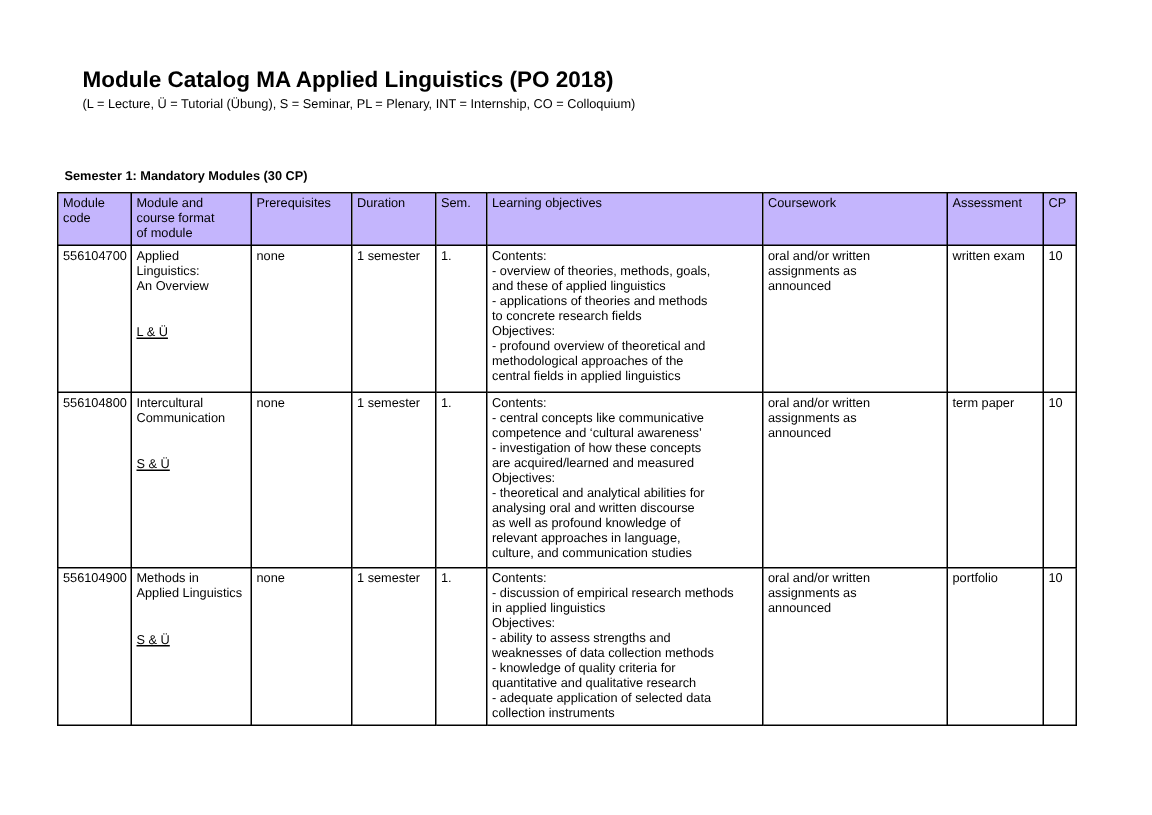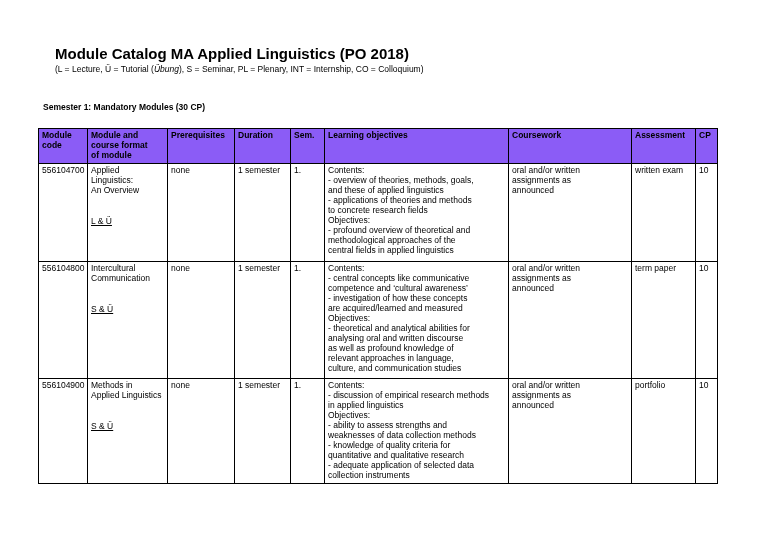--- a/index.html
+++ b/index.html
@@ -13,42 +13,42 @@
   .page { position: relative; width: 768px; height: 543px; background: #ffffff; overflow: hidden; }
 
   .doc-title {
     position: absolute; left: 55px; top: 45px;
     font-size: 15px; font-weight: bold; white-space: nowrap;
   }
   .doc-legend {
     position: absolute; left: 55px; top: 64px;
     font-size: 8.5px; white-space: nowrap;
   }
-  .doc-legend .it { font-style: italic; }
+  .doc-legend .it { }
   .section-heading {
-    position: absolute; left: 43px; top: 102px;
+    position: absolute; left: 43px; top: 112px;
     font-size: 8.5px; font-weight: bold; white-space: nowrap;
   }
 
   table.catalog {
     position: absolute; left: 38px; top: 128px;
     width: 679px;
     border-collapse: collapse; table-layout: fixed;
   }
   table.catalog th, table.catalog td {
     border: 1px solid #000000;
     vertical-align: top;
     font-size: 8.5px; line-height: 10px;
     padding: 1px 3px;
     text-align: left; font-weight: normal;
     overflow: hidden;
   }
   table.catalog th {
-    background: #8b5cf6;
-    font-weight: bold;
+    background: #c4b5fd;
+    font-weight: normal;
     white-space: pre-line;
   }
   tr.hdr   { height: 35px; }
   tr.row-1 { height: 98px; padding-left: 48px; }
   tr.row-2 { height: 117px; padding-left: 36px; }
   tr.row-3 { height: 105px; }
 
   .pre { white-space: pre-line; }
   .bold { font-weight: normal; }
   .center { text-align: center; }

